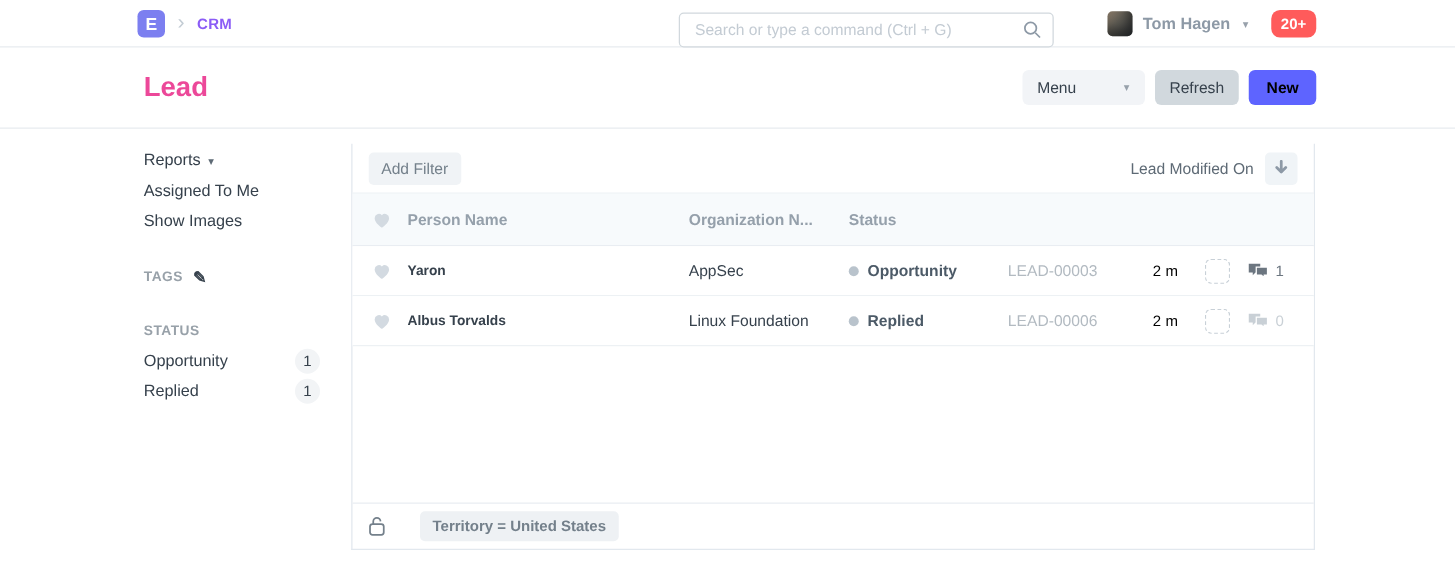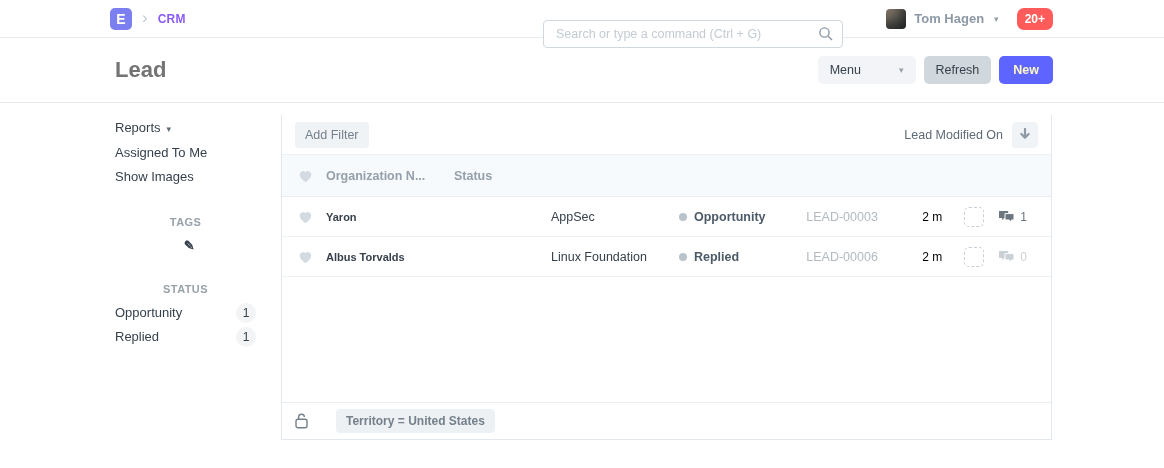--- a/index.html
+++ b/index.html
@@ -14,21 +14,21 @@
     display:flex; align-items:center; padding:0 111px 0 110px; position:relative;
   }
   .nav-left { display:flex; align-items:center; gap:10px; }
   .logo {
     width:22px; height:22px; border-radius:5px; background:#7c7ff0;
     display:flex; align-items:center; justify-content:center;
     color:#fff; font-weight:bold; font-size:14px; cursor:pointer; text-decoration:none;
   }
   .crumb-sep { color:#c3ccd4; font-size:17px; line-height:1; margin-top:-2px; }
   .crumb { font-size:12px; font-weight:bold; color:#8b5cf6; letter-spacing:.2px; cursor:pointer; }
-  .nav-search { position:absolute; left:543px; top:20px; width:300px; height:28px;border-radius:10px; }
+  .nav-search { position:absolute; left:543px; top:10px; width:300px; height:28px;border-radius:10px; }
   .nav-search input {
     width:100%; height:100%; border:1px solid #d1d8dd; border-radius:4px;
     padding:0 30px 0 12px; font-size:12.5px; color:#36414c; outline:none;
     font-family:"Liberation Sans", sans-serif;
   }
   .nav-search input::placeholder { color:#c3cbd3; }
   .search-icon { position:absolute; right:9px; top:6px; }
   .nav-right { margin-left:auto; display:flex; align-items:center; gap:18px; }
   .user { display:flex; align-items:center; gap:8px; cursor:pointer; }
   .avatar {
@@ -40,42 +40,42 @@
   .caret { font-size:9px; color:#98a1ab; margin-left:2px; }
   .notif-badge {
     background:#ff5b5b; color:#fff; font-size:12px; font-weight:bold;
     padding:4px 8px; border-radius:7px; cursor:pointer;
   }
   
   .page-head {
     height:65px; border-bottom:1px solid #e7ebef; background:#fff;
     display:flex; align-items:center; padding:0 111px 0 115px;
   }
-  .page-title { font-size:22px; font-weight:bold; color:#737373; }
+  .page-title { font-size:22px; font-weight:bold; color:#ec4899; }
   .actions { margin-left:auto; display:flex; gap:8px; }
   .btn {
     height:28px; border:none; border-radius:5px; font-size:12.5px;
     font-family:"Liberation Sans", sans-serif; color:#36414c;
     padding:0 12px; cursor:pointer; display:flex; align-items:center; gap:6px;
   }
   .btn-default { background:#f2f4f7;gap:36px; }
   .btn-secondary { background:#d1d8dd; }
-  .btn-primary { background:#5e64ff; color:#fef9c3; font-weight:bold; padding:0 14px; }
+  .btn-primary { background:#5e64ff; color:#000000; font-weight:bold; padding:0 14px; }
   
   .content { position:relative; height:365px; }
   
   .sidebar { position:absolute; left:115px; top:12px; width:141px; }
   .sb-item {
     font-size:13px; color:#36414c; line-height:24px; cursor:pointer;
     display:flex; align-items:center;
   }
   .sb-item .caret { margin-left:6px; margin-top:2px; color:#5e6a75; }
   .sb-heading {
     font-size:11px; font-weight:bold; color:#98a1a9; letter-spacing:.4px;
-    line-height:24px; display:flex; align-items:center;flex-direction:column;
+    line-height:24px; display:flex; align-items:flex-end;
   }
   .sb-heading.tags { margin-top:21px; }
   .sb-heading.status { margin-top:19px; }
   .pencil { font-size:13px; color:#36414c; margin-left:8px; cursor:pointer; }
   .sb-count {
     margin-left:auto; min-width:20px; height:20px; border-radius:10px;
     background:#f2f4f6; color:#36414c; font-size:12px;
     display:flex; align-items:center; justify-content:center; padding:0 5px;
   }
   
@@ -224,20 +224,21 @@
           </button>
         </div>
       </div>
 
       <div class="list-header">
         <span class="heart-cell">
           <svg width="15" height="14" viewBox="0 0 16 15">
             <path d="M8 14S1.8 10.2 1.8 5.9a3.6 3.6 0 0 1 6.2-2.5A3.6 3.6 0 0 1 14.2 5.9C14.2 10.2 8 14 8 14z" fill="#d3dae1"></path>
           </svg>
         </span>
+        <span class="col-person">Person Name</span>
         <span class="col-org">Organization N...</span>
         <span class="col-status">Status</span>
       </div>
 
       <div class="list-row">
         <span class="heart-cell">
           <svg width="15" height="14" viewBox="0 0 16 15">
             <path d="M8 14S1.8 10.2 1.8 5.9a3.6 3.6 0 0 1 6.2-2.5A3.6 3.6 0 0 1 14.2 5.9C14.2 10.2 8 14 8 14z" fill="#d3dae1"></path>
           </svg>
         </span>

